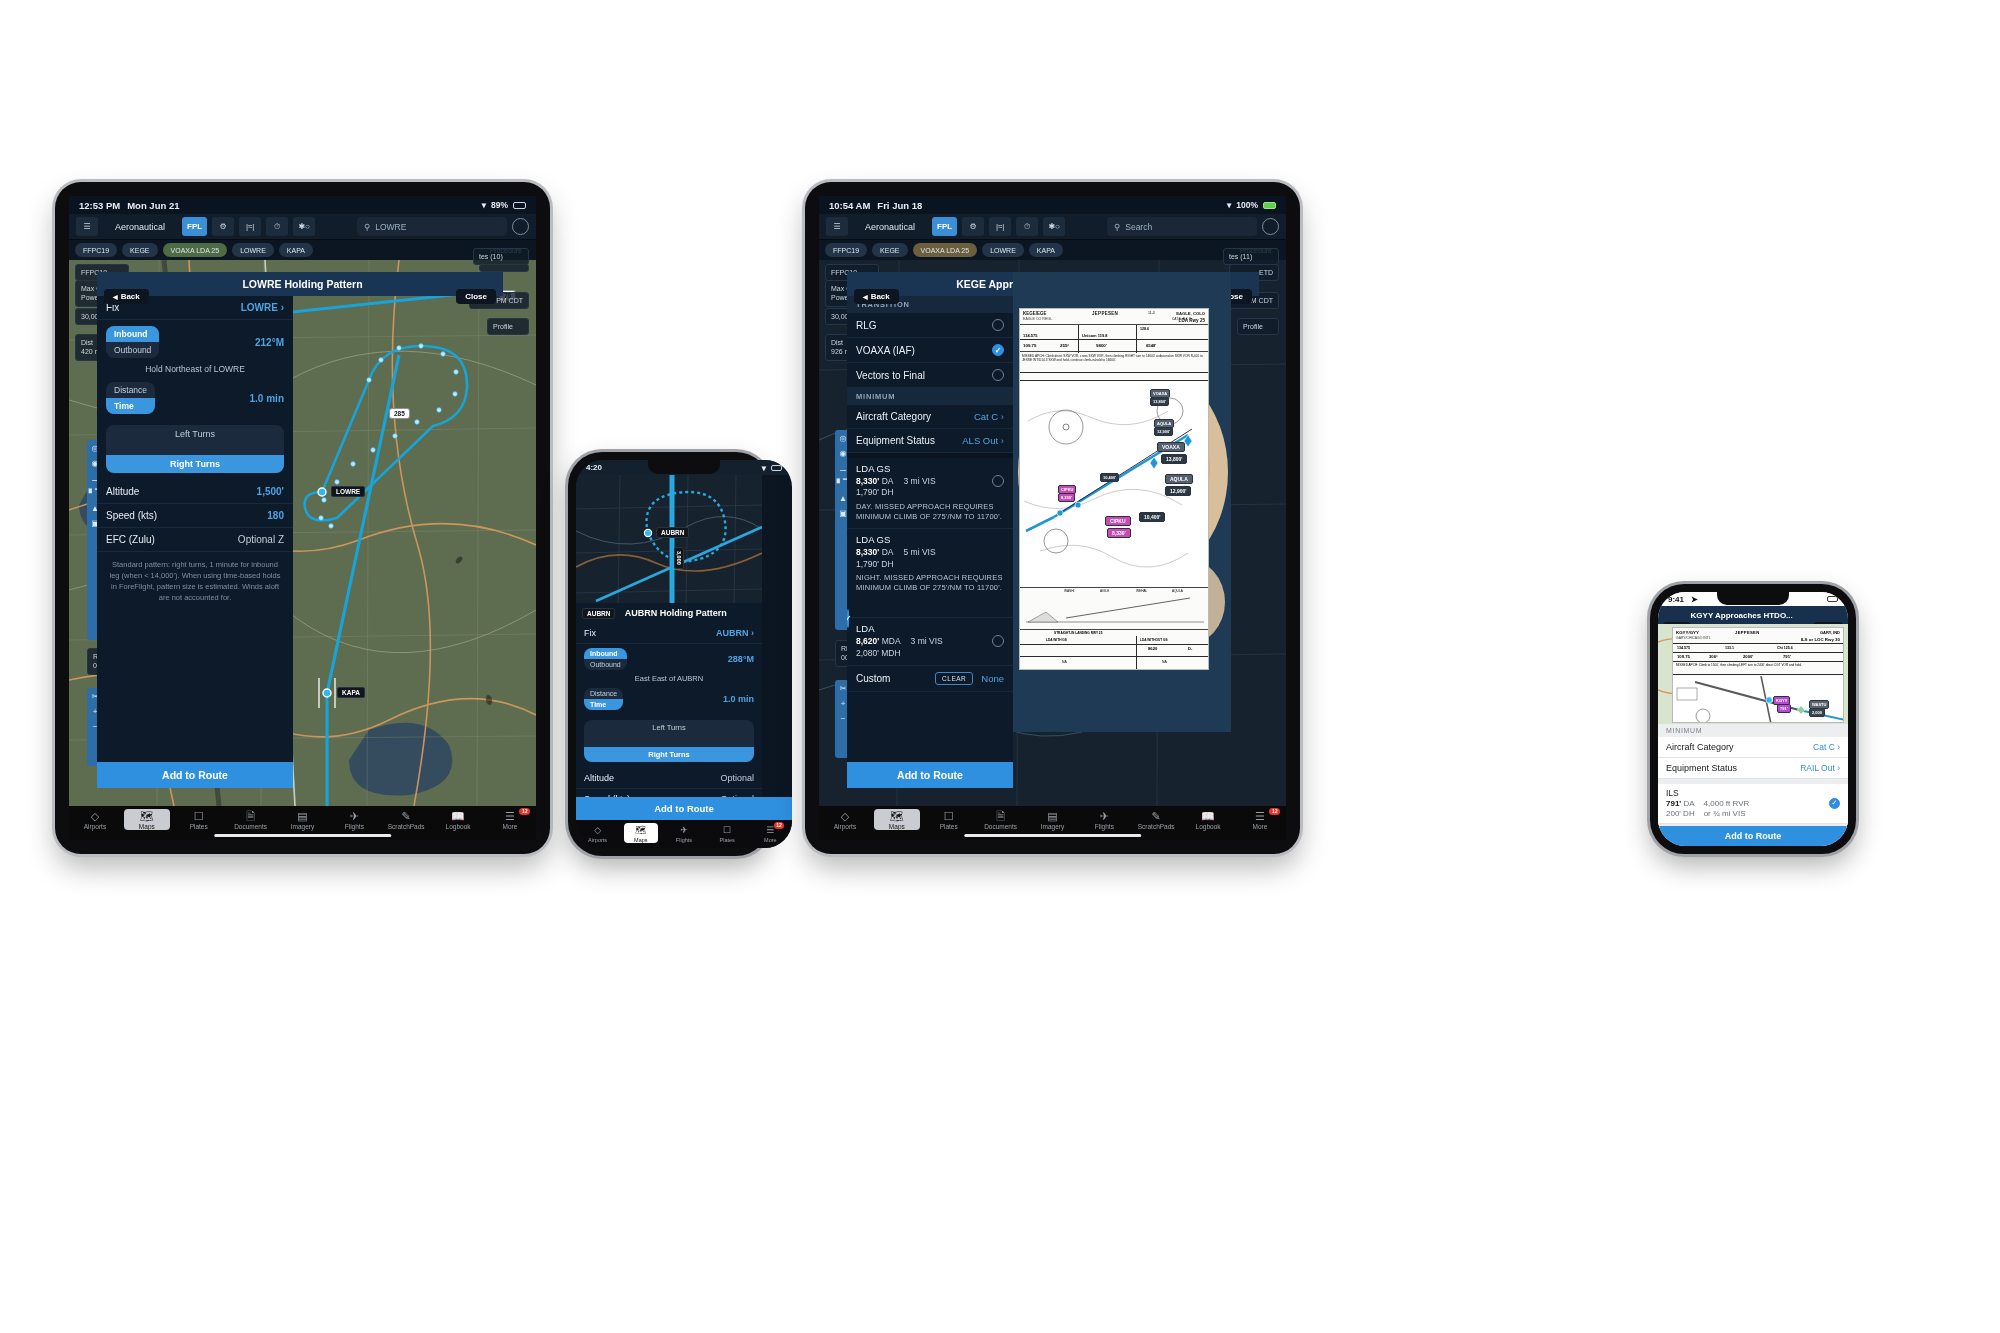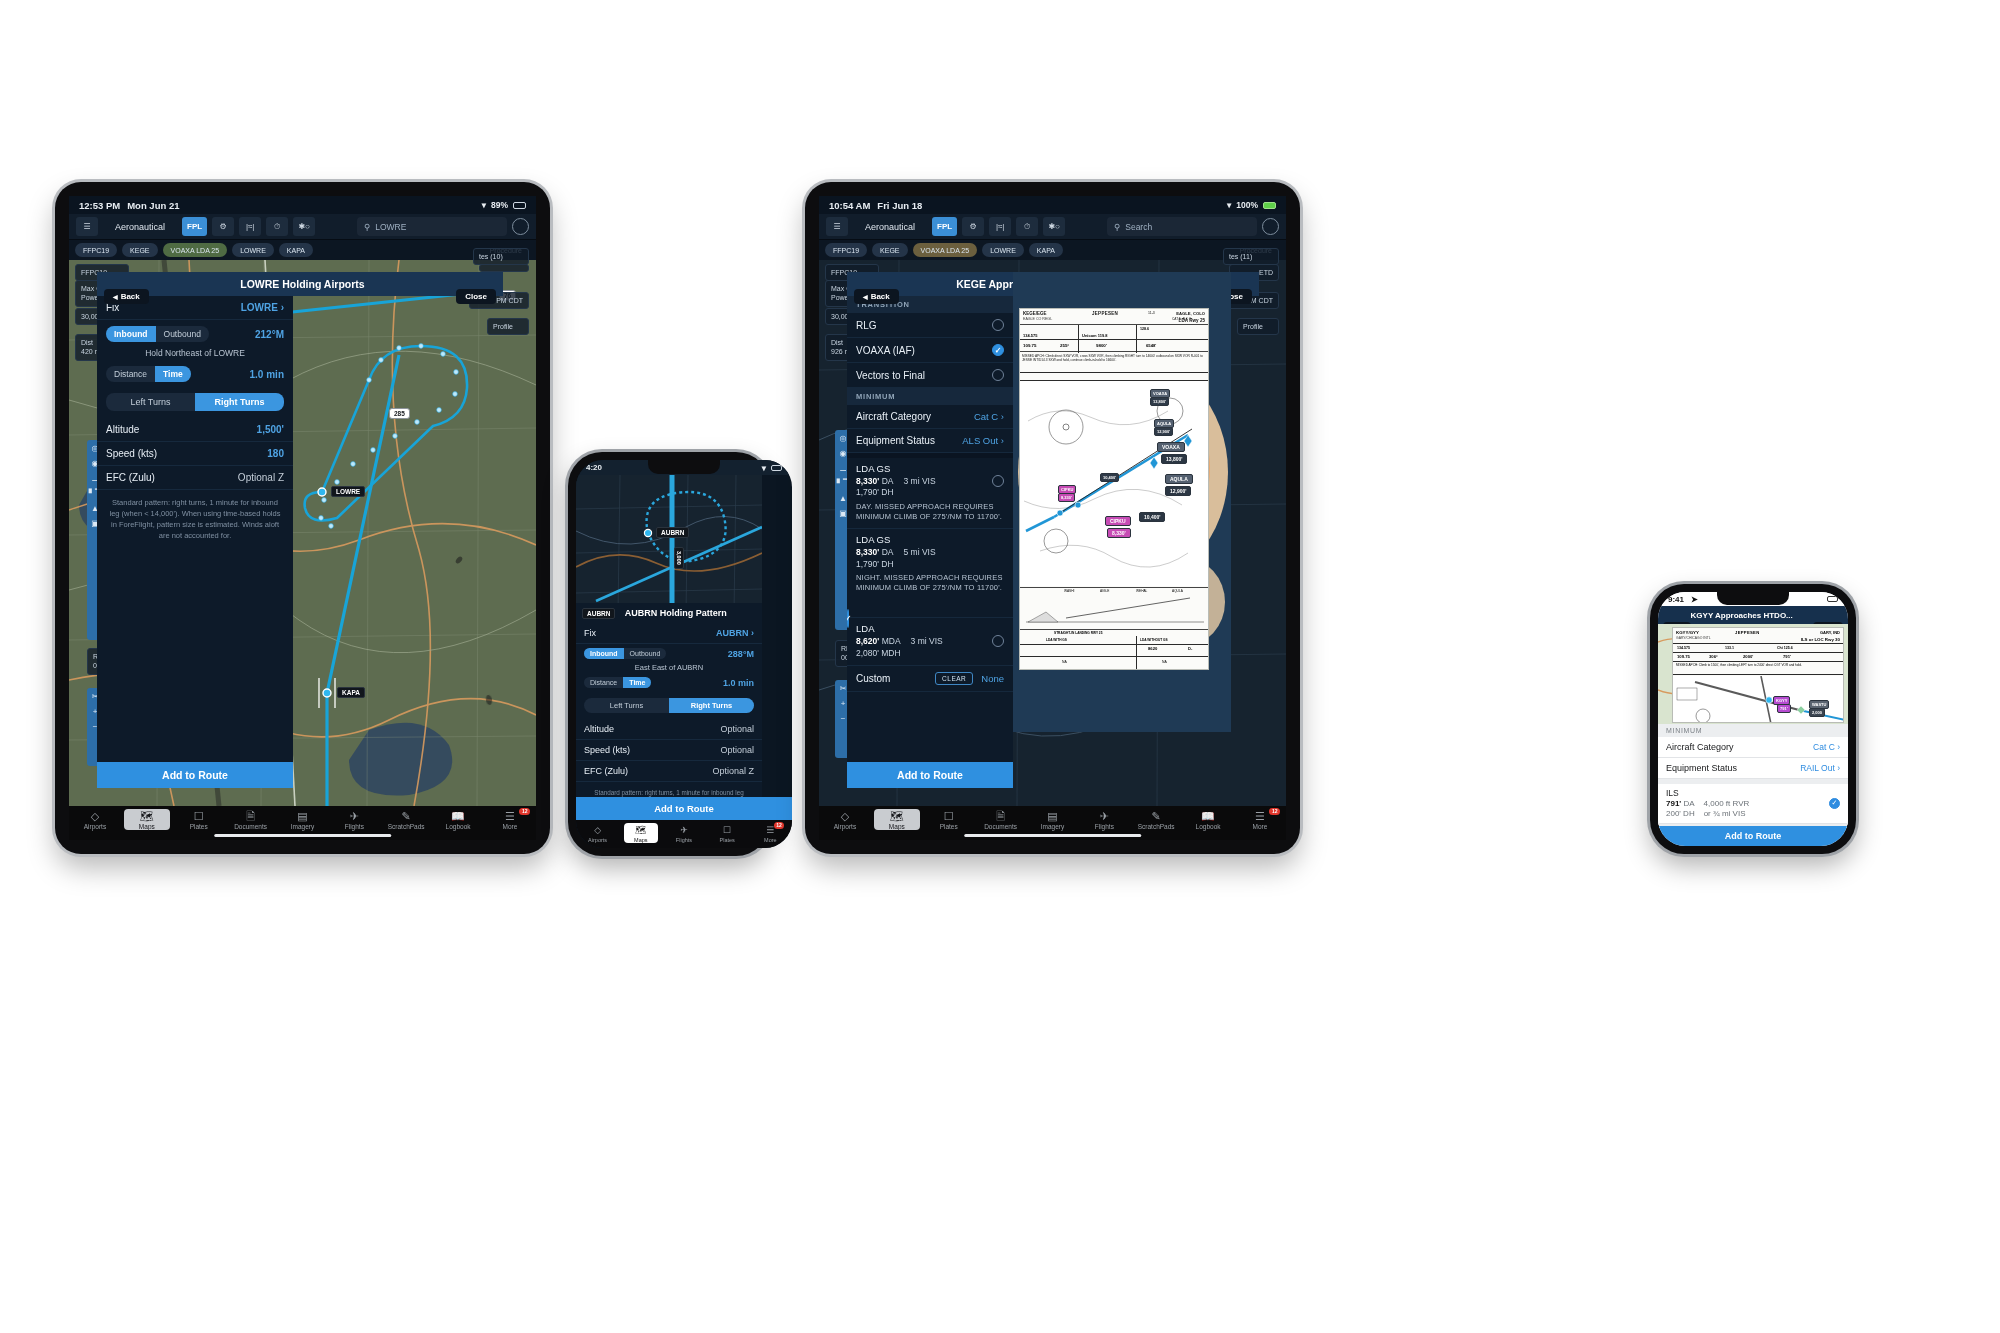--- a/index.html
+++ b/index.html
@@ -96,25 +96,25 @@
   .pill-btn.back::before { content:"\25C0"; font-size:6px; margin-right:3px; }
 
   .row {
     display:flex; align-items:center; justify-content:space-between;
     padding:6px 9px; border-bottom:1px solid #16293d;
     color:#e7eef5; font-size:10px;
   }
   .row .val { color:#4fa3e3; font-weight:600; }
   .row .val.muted { color:#c4ced8; font-weight:400; }
   .seg {
-    display:inline-flex; border-radius:8px; overflow:hidden; background:#1b2a3c;
+    display:inline-flex; border-radius:8px; overflow:hidden; background:#1b2a3c;flex-direction:column;
   }
   .seg > span { padding:3px 8px; font-size:8.5px; color:#c3ced9; }
   .seg > span.on { background:#3b96e0; color:#fff; font-weight:700; }
-  .seg.full { width:100%; }
+  .seg.full { width:100%;gap:12px; }
   .seg.full > span { flex:1; text-align:center; padding:4px 0; font-size:9px; }
   .subnote { text-align:center; color:#b9c5d2; font-size:8.5px; padding:4px 0 6px; }
   .disclaimer { color:#7f8fa1; font-size:7.5px; line-height:1.45; text-align:center; padding:8px 12px; }
   .cta {
     background:#2f90e0; color:#fff; text-align:center; font-weight:700;
     font-size:10.5px; padding:7px 0; border-radius:4px; margin:7px;
   }
   .cta.flat { border-radius:0; margin:0; padding:8px 0; }
 
   
@@ -328,21 +328,21 @@
         <span>Dist</span><br><span>420 nm</span>
       </div>
       <div class="infobox" style="left:410px;top:68px;width:50px;text-align:right;"></div>
       <div class="infobox" style="left:400px;top:96px;width:60px;text-align:right;">PM CDT</div>
       <div class="infobox" style="left:418px;top:122px;width:42px;">Profile</div>
       <div class="infobox" style="left:404px;top:52px;width:56px;">tes (10)</div>
 
       <div class="panel" style="left:28px; top:76px; width:196px; height:516px; background:#0d1a29;">
         <div class="panel-head" style="position:absolute;left:0;top:0;width:406px;">
           <div class="pill-btn back">Back</div>
-          <div class="panel-title">LOWRE Holding Airports</div>
+          <div class="panel-title">LOWRE Holding Pattern</div>
           <div class="pill-btn">Close</div>
         </div>
 
         <div style="margin-top:24px;">
           <div class="row">
             <span>Fix</span>
             <span class="val">
               <span>LOWRE</span>
               <span>›</span>
             </span>

